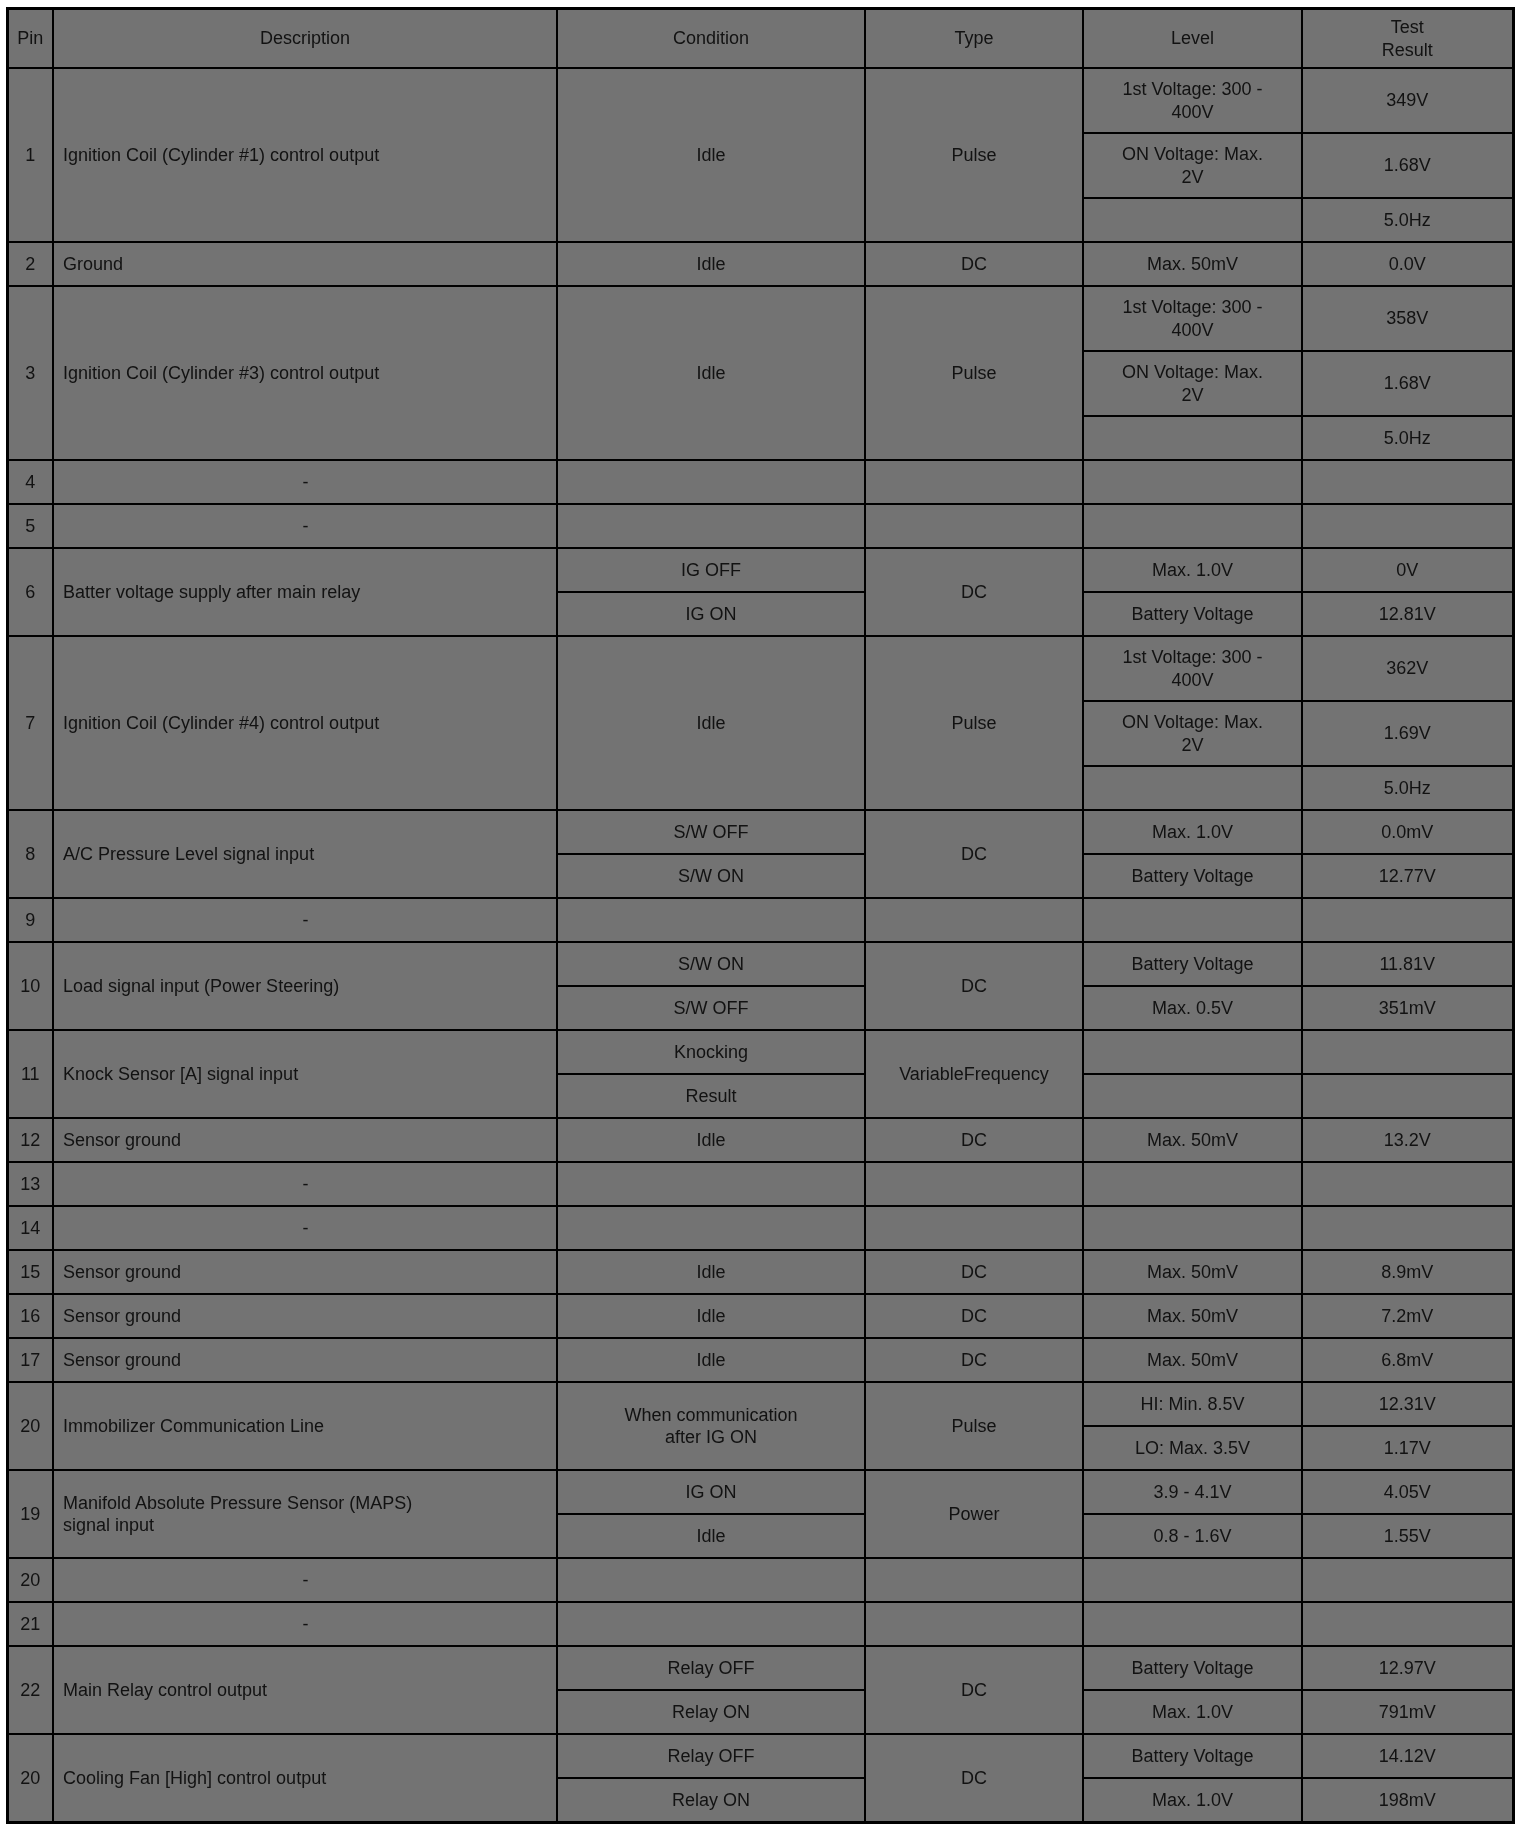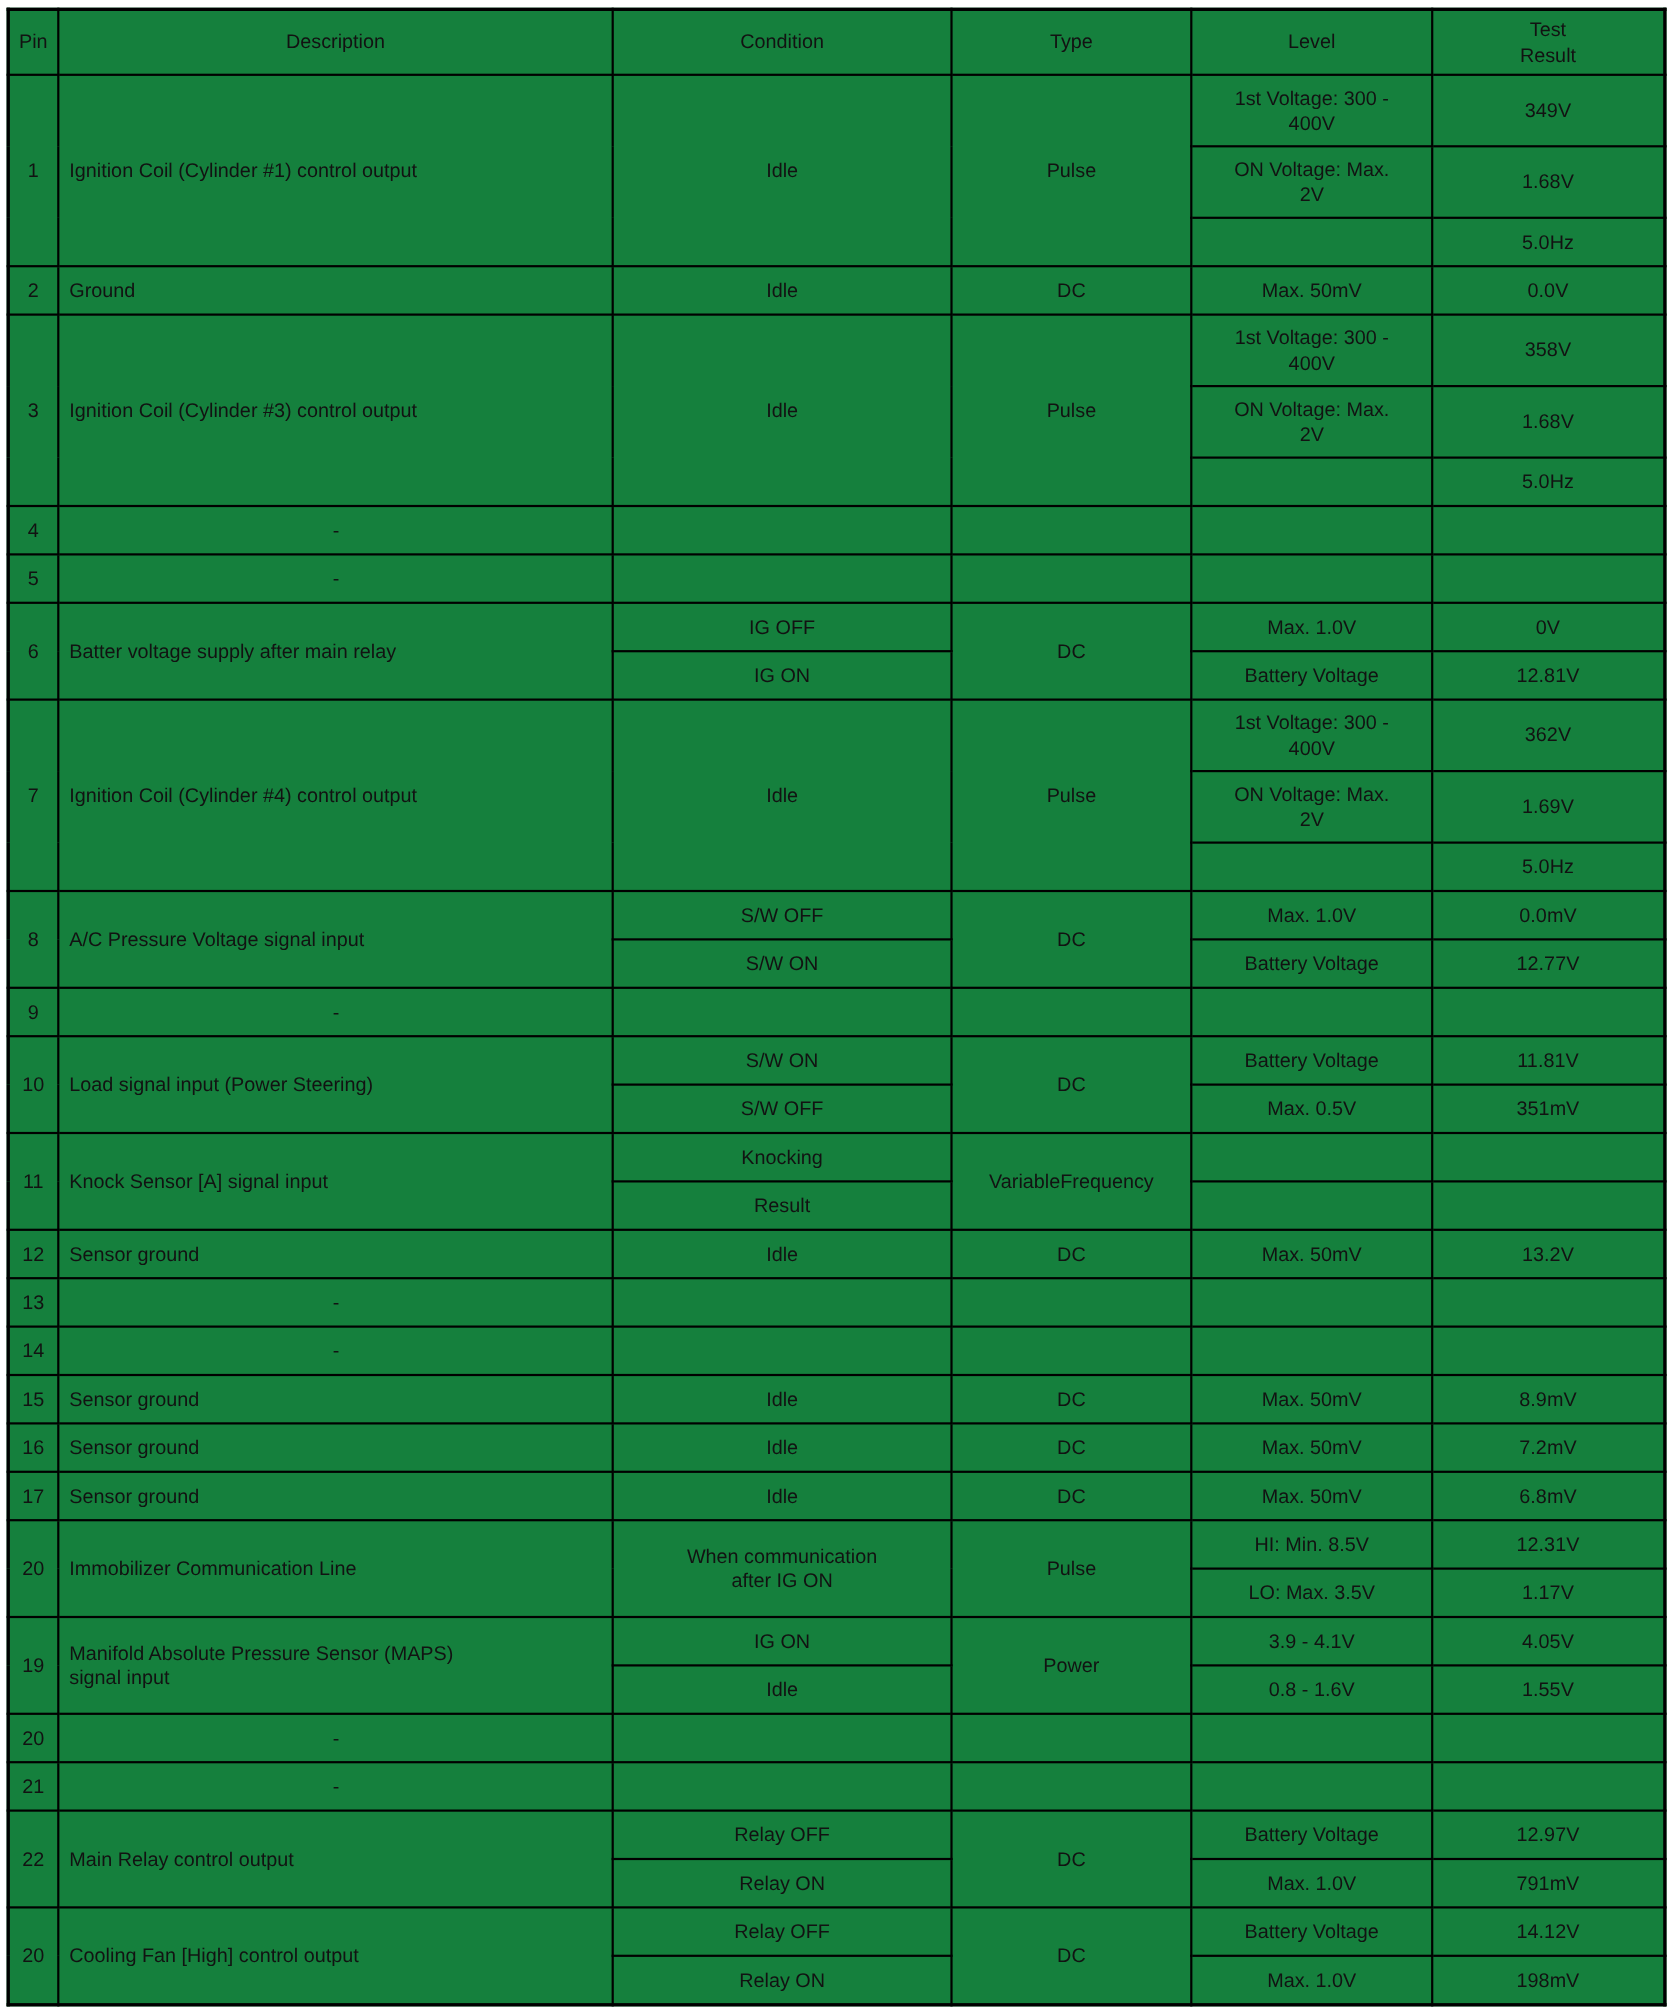--- a/index.html
+++ b/index.html
@@ -11,21 +11,21 @@
     width: 1520px;
     font-family: "Liberation Sans", sans-serif;
     color: #121212;
   }
   table.pin-table {
     border-collapse: collapse;
     table-layout: fixed;
     width: 1506px;
     margin: 7px auto;
     border: 3px solid #000000;
-    background: #15803d;
+    background: #737373;
   }
   .pin-table th, .pin-table td {
     border: 2px solid #000000;
     font-size: 18px;
     line-height: 1.25;
     white-space: pre-line;
     text-align: center;
     vertical-align: middle;
     padding: 9px 8px;
     height: 24px;
@@ -156,21 +156,21 @@
         <td class="c-level">ON Voltage: Max.
 2V</td>
         <td class="c-result">1.69V</td>
       </tr>
       <tr>
         <td class="c-level"></td>
         <td class="c-result">5.0Hz</td>
       </tr>
       <tr>
         <td rowspan="2" class="c-pin">8</td>
-        <td rowspan="2" class="c-desc">A/C Pressure Voltage signal input</td>
+        <td rowspan="2" class="c-desc">A/C Pressure Level signal input</td>
         <td class="c-cond">S/W OFF</td>
         <td rowspan="2" class="c-type">DC</td>
         <td class="c-level">Max. 1.0V</td>
         <td class="c-result">0.0mV</td>
       </tr>
       <tr>
         <td class="c-cond">S/W ON</td>
         <td class="c-level">Battery Voltage</td>
         <td class="c-result">12.77V</td>
       </tr>

